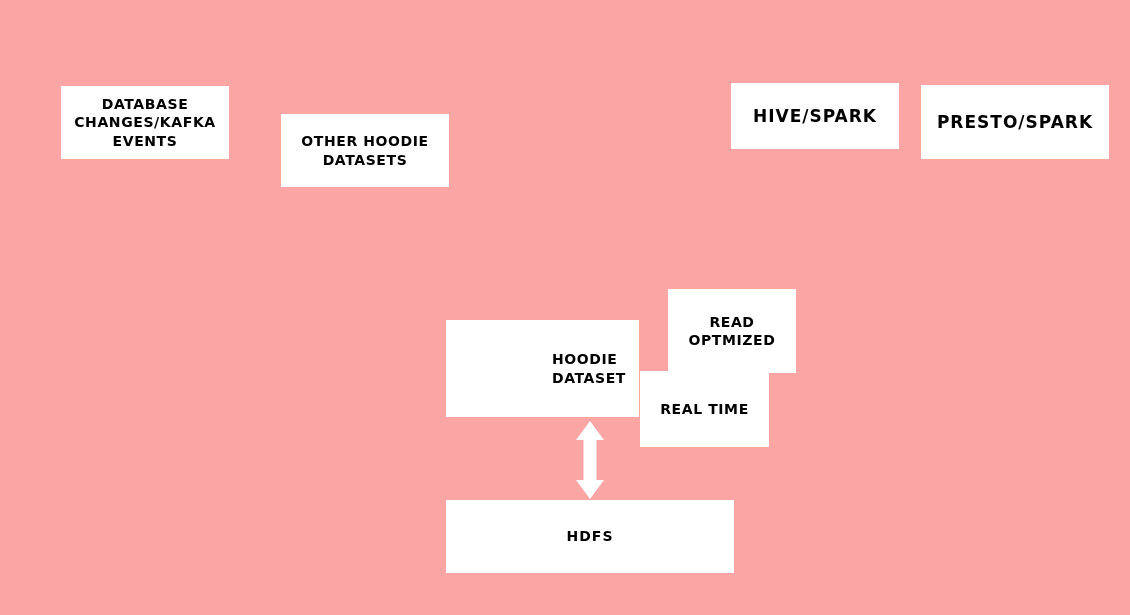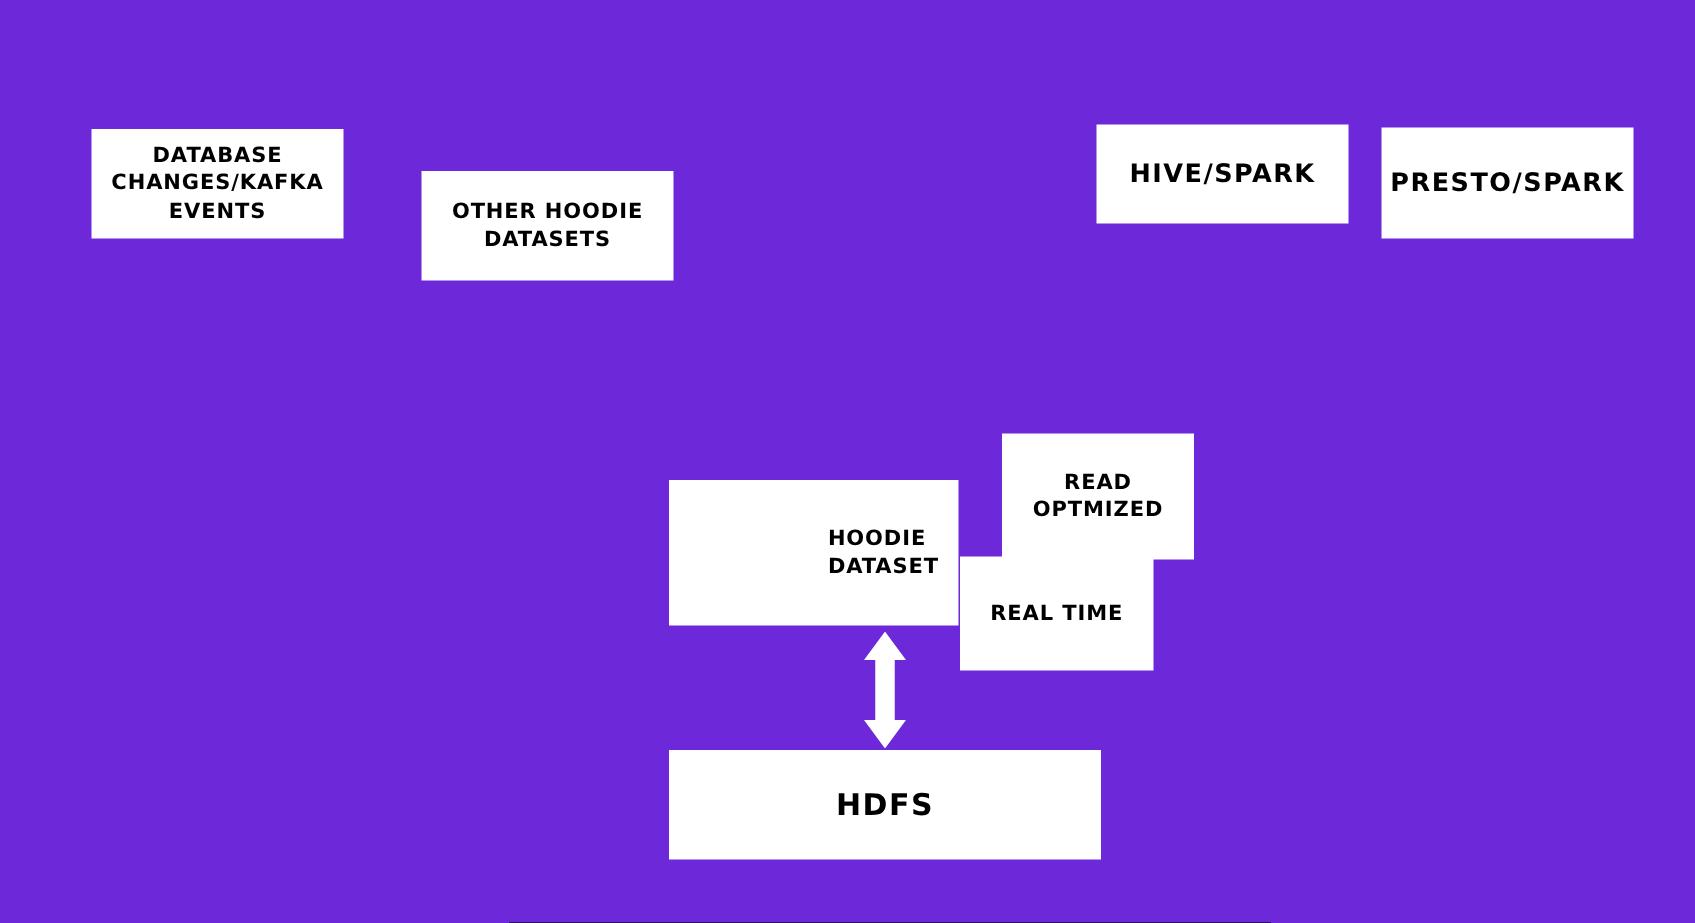--- a/index.html
+++ b/index.html
@@ -1,20 +1,20 @@
 <!DOCTYPE html>
 <html><head>
 <meta charset="utf-8">
 <style>
   html, body { margin: 0; padding: 0; background: #000; }
   #canvas {
     position: relative;
     width: 1130px;
     height: 615px;
-    background: #6d28d9;
+    background: #fca5a5;
     overflow: hidden;
     font-family: "DejaVu Sans", "Liberation Sans", sans-serif;
   }
   .box {
     position: absolute;
     background: #ffffff;
     color: #000000;
     display: flex;
     align-items: center;
     justify-content: center;
@@ -23,26 +23,26 @@
     font-size: 14px;
     line-height: 1.32;
     letter-spacing: 0.6px;
     white-space: pre-line;
     box-sizing: border-box;
   }
   .box .label { white-space: pre-line; }
   #box-database-changes { left: 61px;  top: 86px;  width: 168px; height: 73px; }
   #box-other-datasets   { left: 281px; top: 86px;  width: 168px; height: 73px; margin-top: 28px; }
   #box-hive-spark       { left: 731px; top: 83px;  width: 168px; height: 66px; font-size: 17px; letter-spacing: 1px; }
-  #box-presto-spark     { left: 921px; top: 85px;  width: 168px; height: 74px; font-size: 17px; letter-spacing: 1px; }
+  #box-presto-spark     { left: 921px; top: 85px;  width: 188px; height: 74px; font-size: 17px; letter-spacing: 1px; }
   #box-hoodie-dataset   { left: 446px; top: 320px; width: 193px; height: 97px;
                           justify-content: flex-end; text-align: left; padding-right: 13px; }
   #box-read-optimized   { left: 668px; top: 289px; width: 128px; height: 84px; }
   #box-real-time        { left: 640px; top: 371px; width: 129px; height: 76px; }
-  #box-hdfs             { left: 446px; top: 500px; width: 288px; height: 73px; font-size: 20px; letter-spacing: 1px; }
+  #box-hdfs             { left: 446px; top: 500px; width: 288px; height: 73px; font-size: 14px; letter-spacing: 1px; }
   #hdfs-arrow {
     position: absolute;
     left: 575px;
     top: 421px;
     width: 30px;
     height: 78px;
   }
 </style>
 </head>
 <body>

